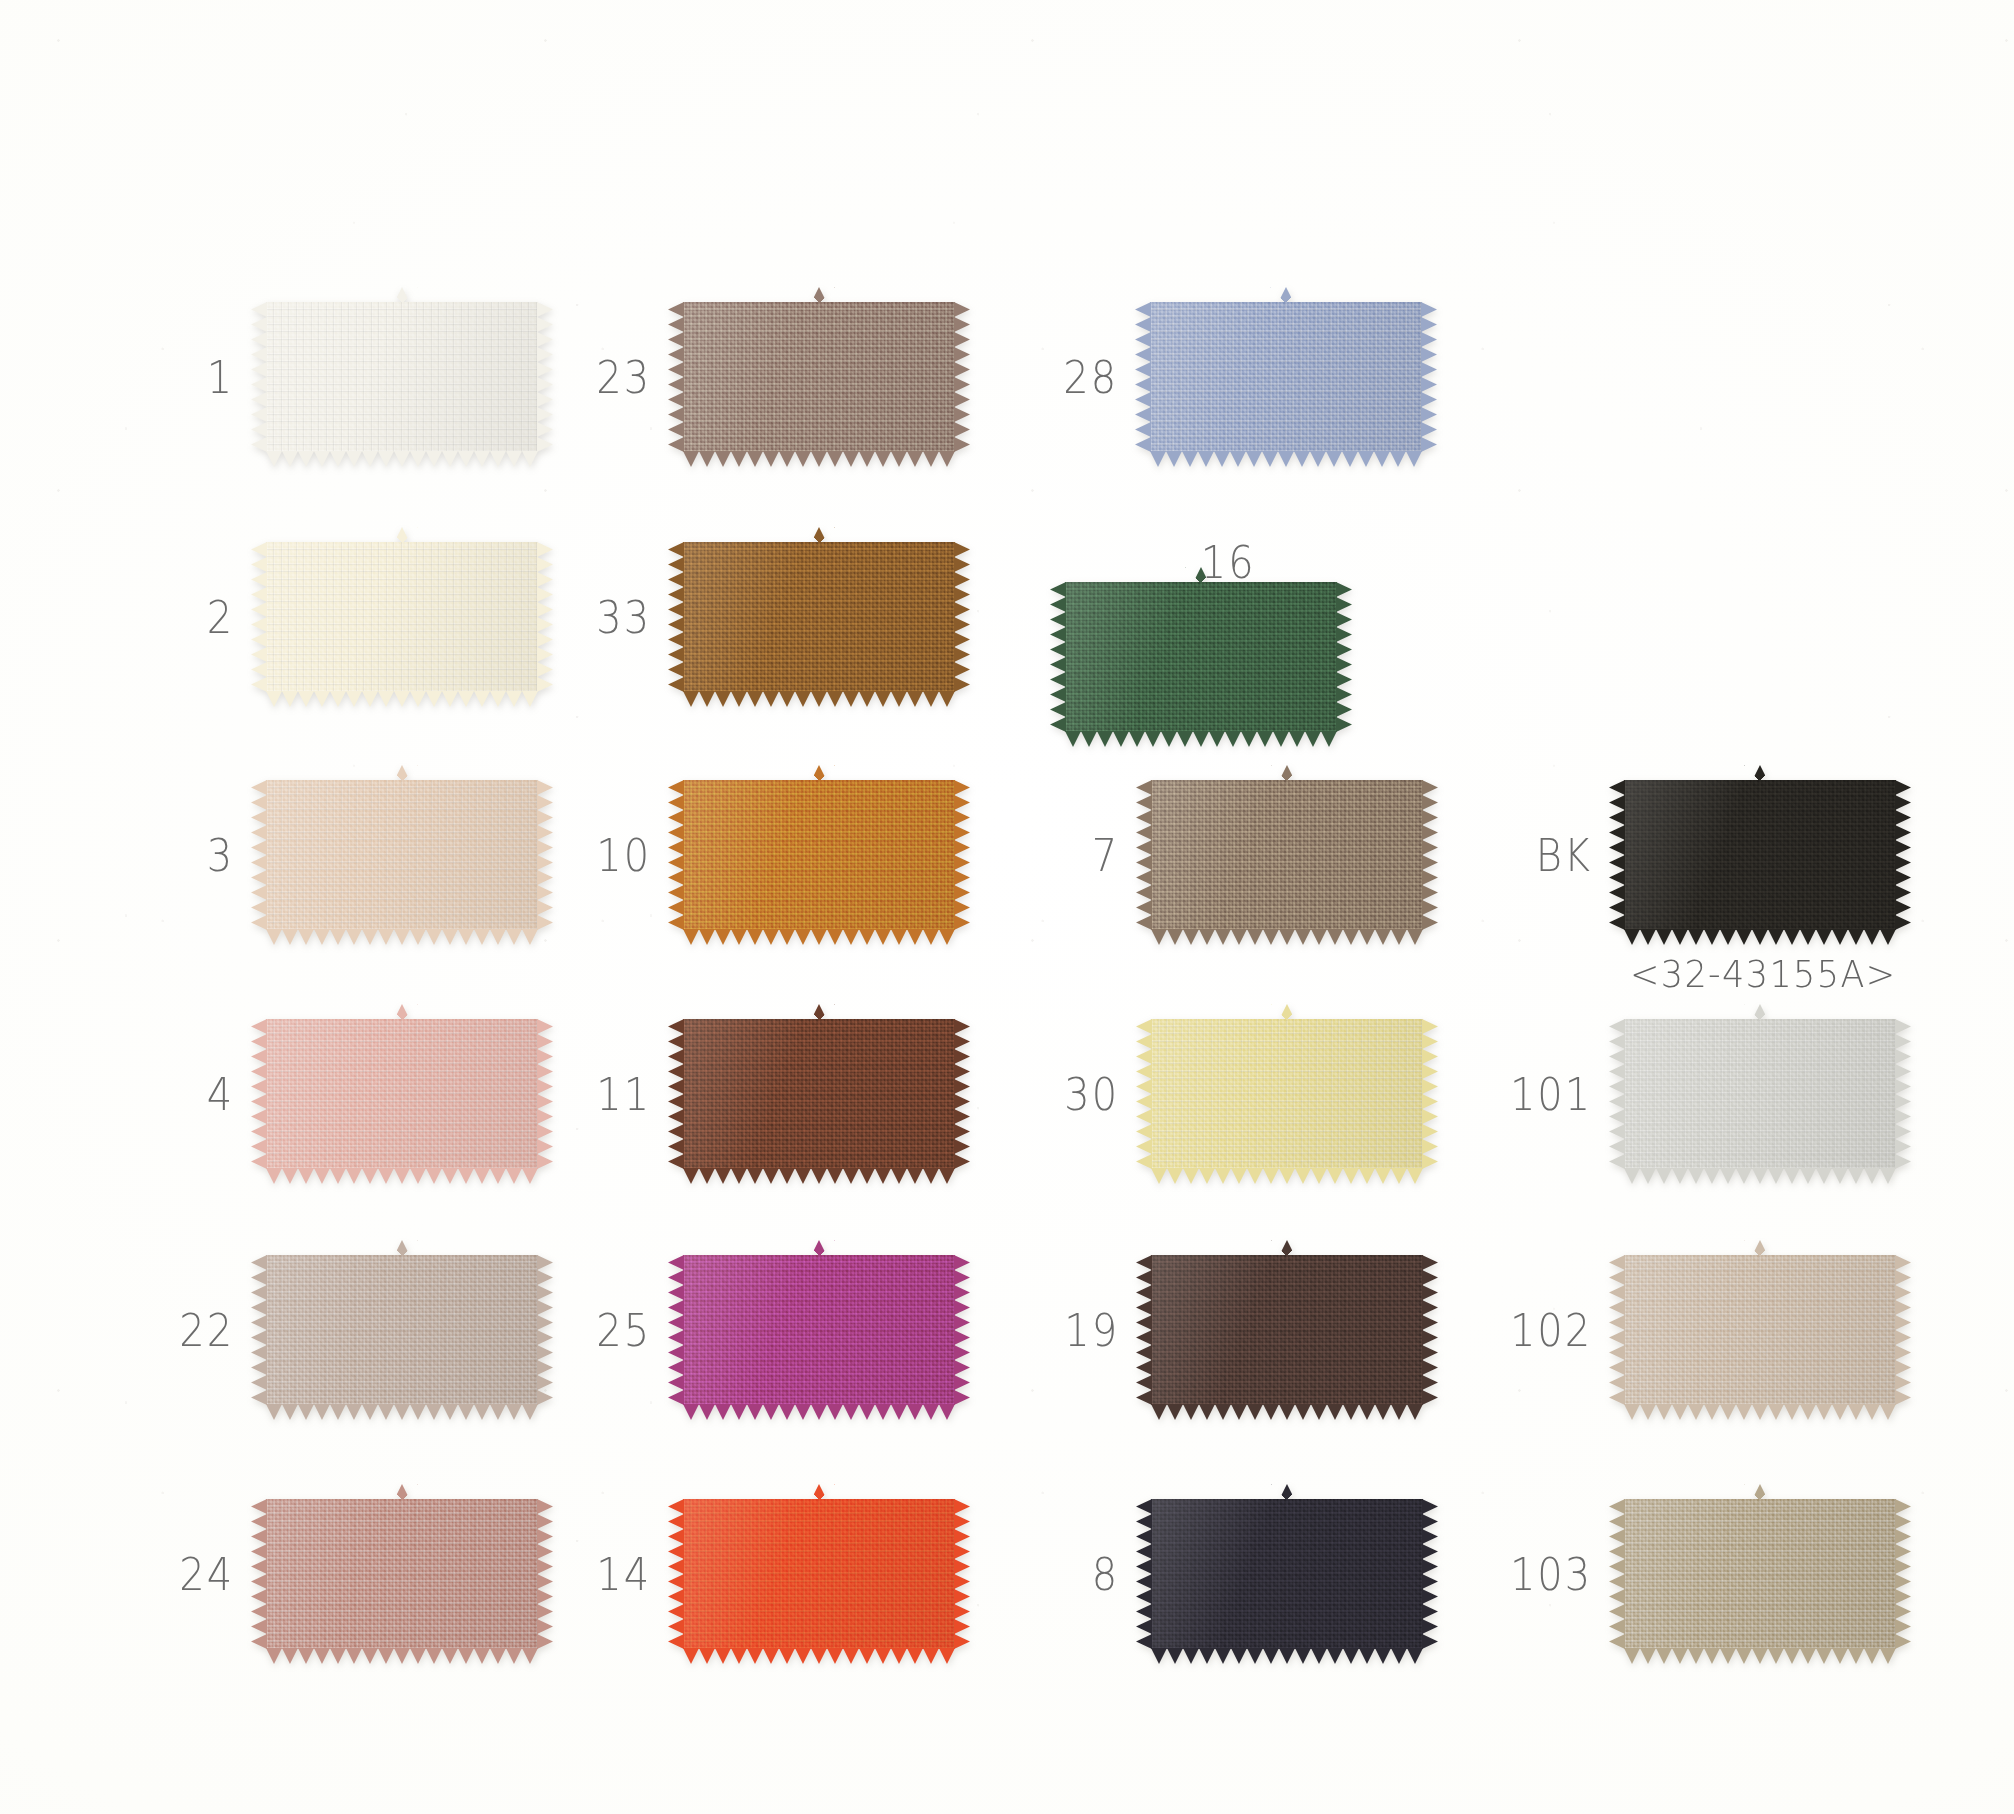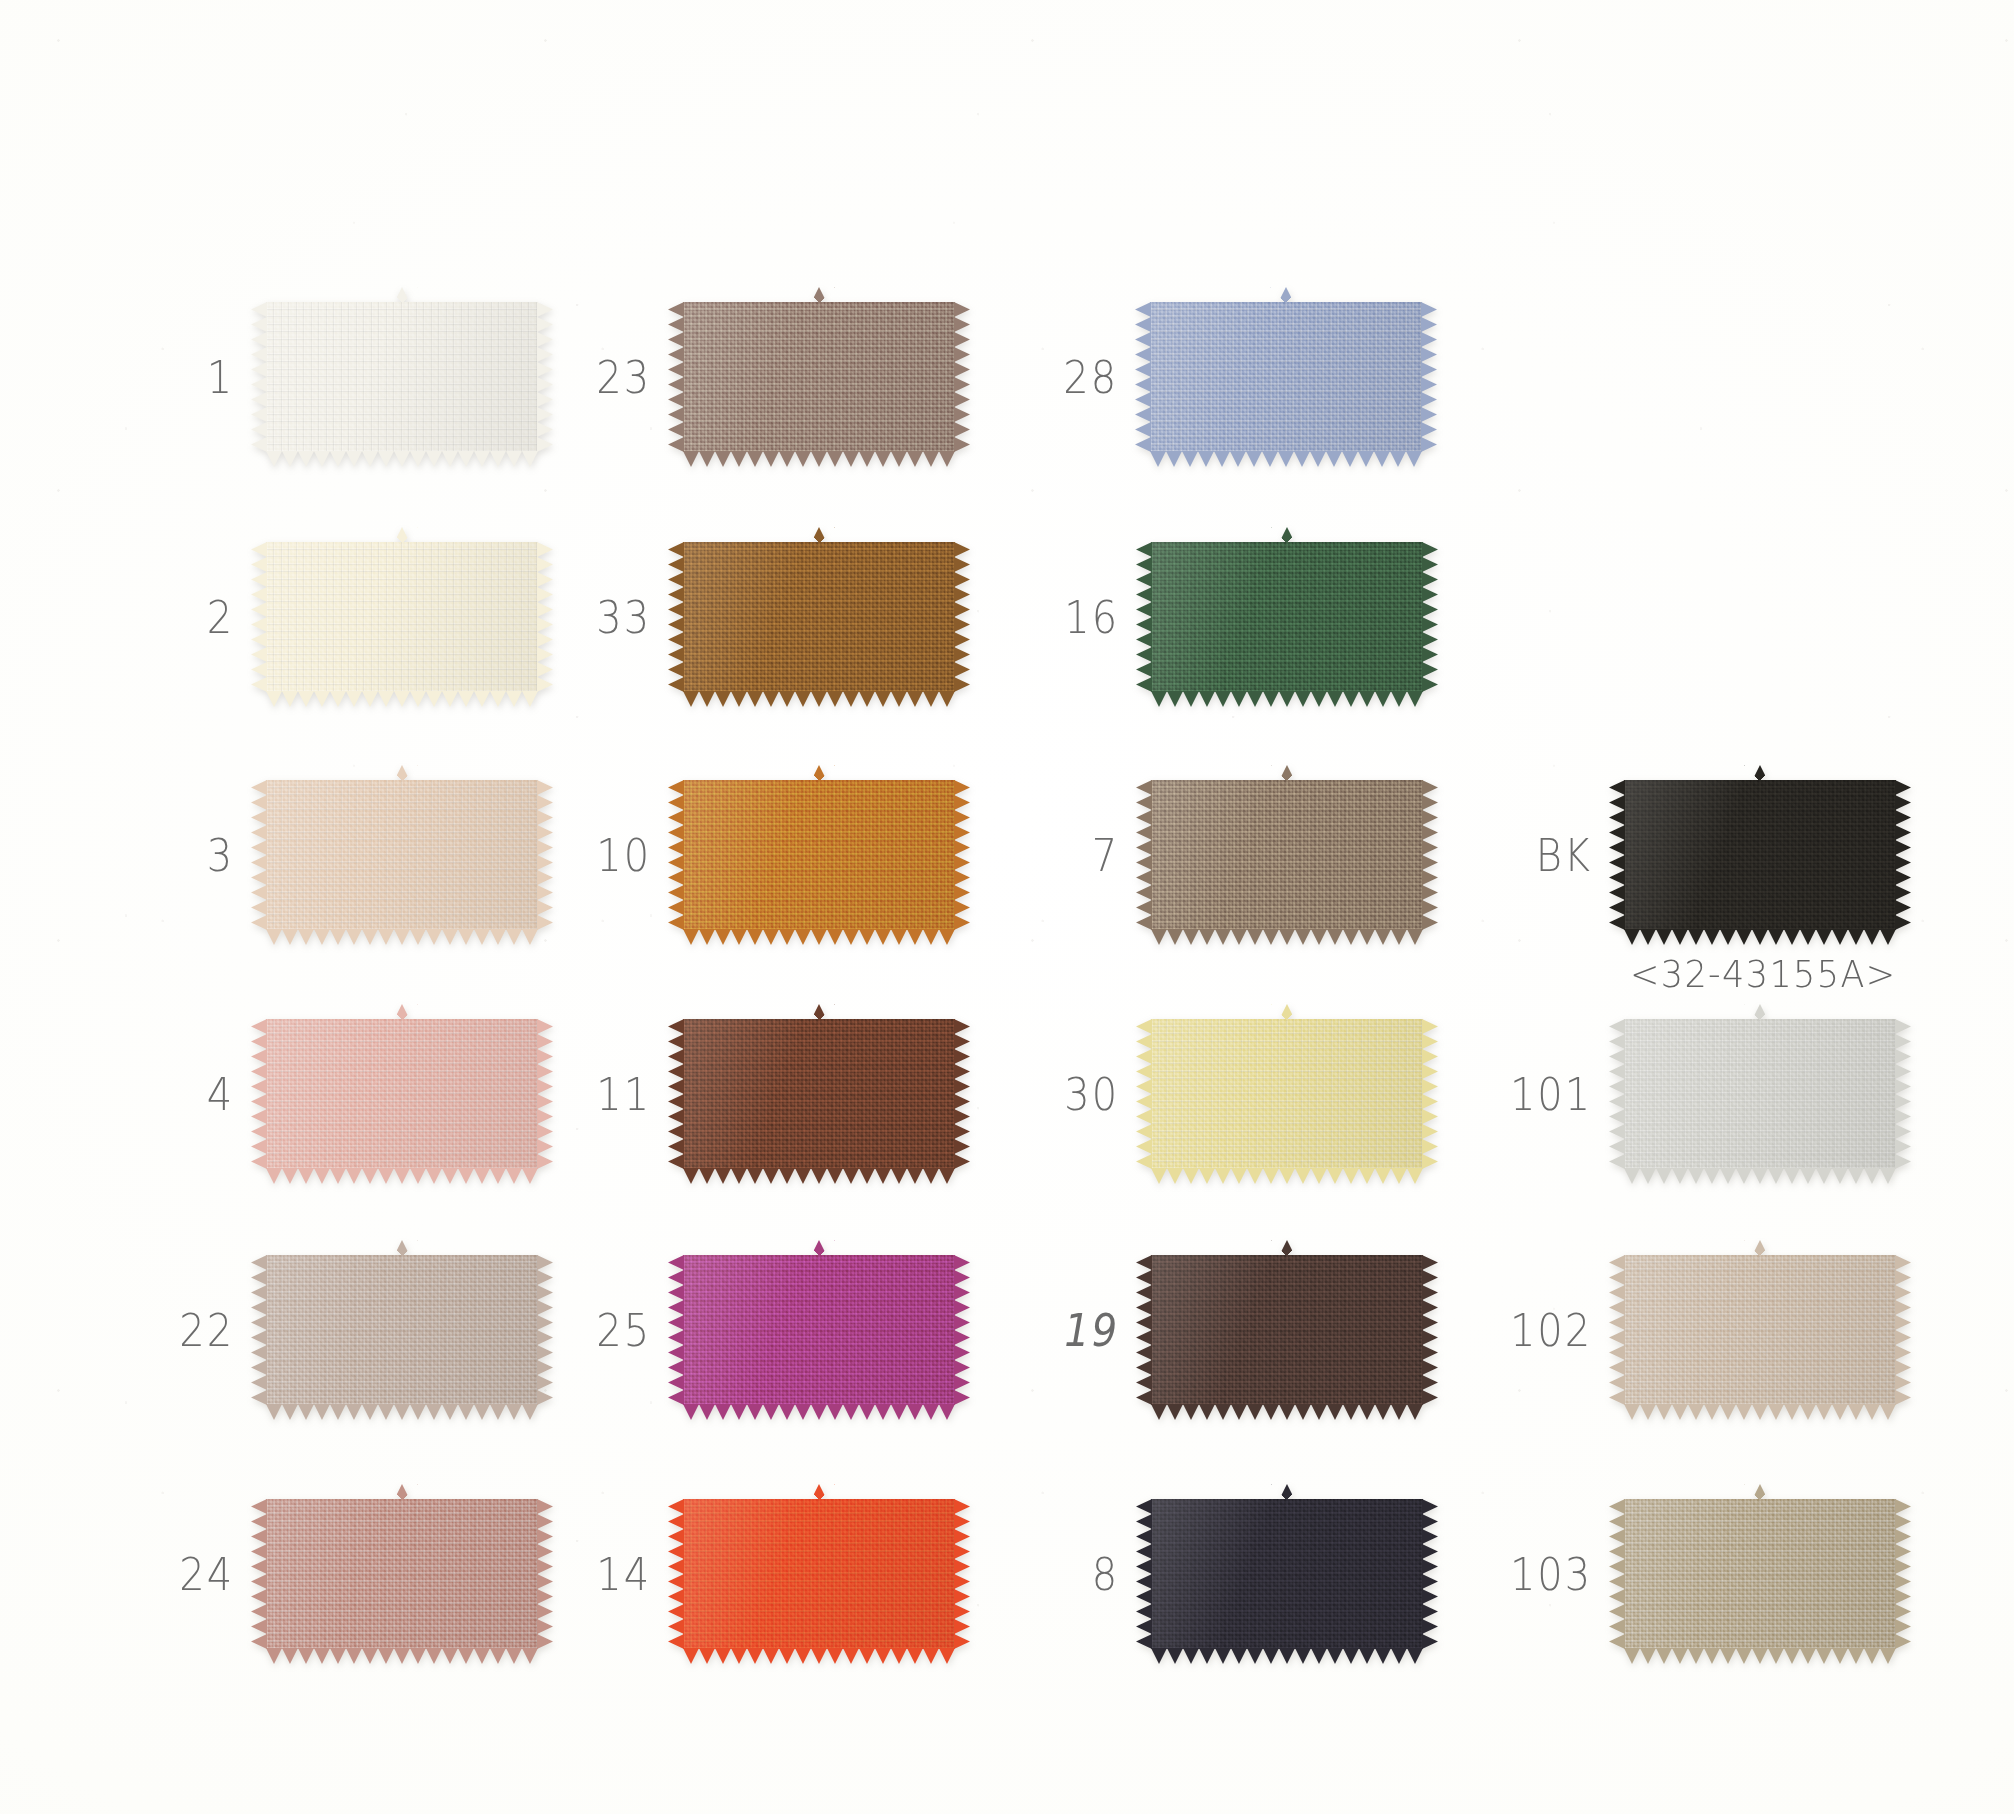--- a/index.html
+++ b/index.html
@@ -322,21 +322,21 @@
           <div class="weave"></div>
           <div class="weave2"></div>
           <div class="sheen"></div>
         </div>
         <div class="zz zz-top" style="background: rgb(154, 168, 200); mask-image: repeating-conic-gradient(from -45deg at 50% 100%, rgb(0, 0, 0) 0deg, rgb(0, 0, 0) 25%, transparent 0deg, transparent 50%); clip-path: polygon(0% 100%, 2.94118% 0%, 5.88235% 100%, 8.82353% 0%, 11.7647% 100%, 14.7059% 0%, 17.6471% 100%, 20.5882% 0%, 23.5294% 100%, 26.4706% 0%, 29.4118% 100%, 32.3529% 0%, 35.2941% 100%, 38.2353% 0%, 41.1765% 100%, 44.1176% 0%, 47.0588% 100%, 50% 0%, 52.9412% 100%, 55.8824% 0%, 58.8235% 100%, 61.7647% 0%, 64.7059% 100%, 67.6471% 0%, 70.5882% 100%, 73.5294% 0%, 76.4706% 100%, 79.4118% 0%, 82.3529% 100%, 85.2941% 0%, 88.2353% 100%, 91.1765% 0%, 94.1176% 100%, 97.0588% 0%, 100% 100%, 100% 100%);"></div>
         <div class="zz zz-bottom" style="background: rgb(154, 168, 200); clip-path: polygon(0% 0%, 2.94118% 100%, 5.88235% 0%, 8.82353% 100%, 11.7647% 0%, 14.7059% 100%, 17.6471% 0%, 20.5882% 100%, 23.5294% 0%, 26.4706% 100%, 29.4118% 0%, 32.3529% 100%, 35.2941% 0%, 38.2353% 100%, 41.1765% 0%, 44.1176% 100%, 47.0588% 0%, 50% 100%, 52.9412% 0%, 55.8824% 100%, 58.8235% 0%, 61.7647% 100%, 64.7059% 0%, 67.6471% 100%, 70.5882% 0%, 73.5294% 100%, 76.4706% 0%, 79.4118% 100%, 82.3529% 0%, 85.2941% 100%, 88.2353% 0%, 91.1765% 100%, 94.1176% 0%, 97.0588% 100%, 100% 0%, 100% 0%);"></div>
         <div class="zz zz-left" style="background: rgb(154, 168, 200); clip-path: polygon(100% 0%, 0% 5%, 100% 10%, 0% 15%, 100% 20%, 0% 25%, 100% 30%, 0% 35%, 100% 40%, 0% 45%, 100% 50%, 0% 55%, 100% 60%, 0% 65%, 100% 70%, 0% 75%, 100% 80%, 0% 85%, 100% 90%, 0% 95%, 100% 100%, 100% 100%);"></div>
         <div class="zz zz-right" style="background: rgb(154, 168, 200); clip-path: polygon(0% 0%, 100% 5%, 0% 10%, 100% 15%, 0% 20%, 100% 25%, 0% 30%, 100% 35%, 0% 40%, 100% 45%, 0% 50%, 100% 55%, 0% 60%, 100% 65%, 0% 70%, 100% 75%, 0% 80%, 100% 85%, 0% 90%, 100% 95%, 0% 100%, 0% 100%);"></div>
       </div>
     </div>
-    <div class="cell" style="left: 979px; top: 542px; width: 444px; height: 150px;">
+    <div class="cell" style="left: 979px; top: 542px; width: 444px; height: 150px; flex-direction: column;">
       <div class="swatch-label">16</div>
       <div class="swatch-wrap" style="width: 272px; height: 150px;">
         <div class="swatch" style="width: 272px; height: 150px; background: rgb(59, 92, 65); mask-image: none;">
           <div class="weave"></div>
           <div class="weave2"></div>
           <div class="sheen"></div>
         </div>
         <div class="zz zz-top" style="background: rgb(59, 92, 65); mask-image: repeating-conic-gradient(from -45deg at 50% 100%, rgb(0, 0, 0) 0deg, rgb(0, 0, 0) 25%, transparent 0deg, transparent 50%); clip-path: polygon(0% 100%, 2.94118% 0%, 5.88235% 100%, 8.82353% 0%, 11.7647% 100%, 14.7059% 0%, 17.6471% 100%, 20.5882% 0%, 23.5294% 100%, 26.4706% 0%, 29.4118% 100%, 32.3529% 0%, 35.2941% 100%, 38.2353% 0%, 41.1765% 100%, 44.1176% 0%, 47.0588% 100%, 50% 0%, 52.9412% 100%, 55.8824% 0%, 58.8235% 100%, 61.7647% 0%, 64.7059% 100%, 67.6471% 0%, 70.5882% 100%, 73.5294% 0%, 76.4706% 100%, 79.4118% 0%, 82.3529% 100%, 85.2941% 0%, 88.2353% 100%, 91.1765% 0%, 94.1176% 100%, 97.0588% 0%, 100% 100%, 100% 100%);"></div>
         <div class="zz zz-bottom" style="background: rgb(59, 92, 65); clip-path: polygon(0% 0%, 2.94118% 100%, 5.88235% 0%, 8.82353% 100%, 11.7647% 0%, 14.7059% 100%, 17.6471% 0%, 20.5882% 100%, 23.5294% 0%, 26.4706% 100%, 29.4118% 0%, 32.3529% 100%, 35.2941% 0%, 38.2353% 100%, 41.1765% 0%, 44.1176% 100%, 47.0588% 0%, 50% 100%, 52.9412% 0%, 55.8824% 100%, 58.8235% 0%, 61.7647% 100%, 64.7059% 0%, 67.6471% 100%, 70.5882% 0%, 73.5294% 100%, 76.4706% 0%, 79.4118% 100%, 82.3529% 0%, 85.2941% 100%, 88.2353% 0%, 91.1765% 100%, 94.1176% 0%, 97.0588% 100%, 100% 0%, 100% 0%);"></div>
         <div class="zz zz-left" style="background: rgb(59, 92, 65); clip-path: polygon(100% 0%, 0% 5%, 100% 10%, 0% 15%, 100% 20%, 0% 25%, 100% 30%, 0% 35%, 100% 40%, 0% 45%, 100% 50%, 0% 55%, 100% 60%, 0% 65%, 100% 70%, 0% 75%, 100% 80%, 0% 85%, 100% 90%, 0% 95%, 100% 100%, 100% 100%);"></div>
@@ -364,21 +364,21 @@
           <div class="weave"></div>
           <div class="weave2"></div>
           <div class="sheen"></div>
         </div>
         <div class="zz zz-top" style="background: rgb(232, 221, 155); mask-image: repeating-conic-gradient(from -45deg at 50% 100%, rgb(0, 0, 0) 0deg, rgb(0, 0, 0) 25%, transparent 0deg, transparent 50%); clip-path: polygon(0% 100%, 2.94118% 0%, 5.88235% 100%, 8.82353% 0%, 11.7647% 100%, 14.7059% 0%, 17.6471% 100%, 20.5882% 0%, 23.5294% 100%, 26.4706% 0%, 29.4118% 100%, 32.3529% 0%, 35.2941% 100%, 38.2353% 0%, 41.1765% 100%, 44.1176% 0%, 47.0588% 100%, 50% 0%, 52.9412% 100%, 55.8824% 0%, 58.8235% 100%, 61.7647% 0%, 64.7059% 100%, 67.6471% 0%, 70.5882% 100%, 73.5294% 0%, 76.4706% 100%, 79.4118% 0%, 82.3529% 100%, 85.2941% 0%, 88.2353% 100%, 91.1765% 0%, 94.1176% 100%, 97.0588% 0%, 100% 100%, 100% 100%);"></div>
         <div class="zz zz-bottom" style="background: rgb(232, 221, 155); clip-path: polygon(0% 0%, 2.94118% 100%, 5.88235% 0%, 8.82353% 100%, 11.7647% 0%, 14.7059% 100%, 17.6471% 0%, 20.5882% 100%, 23.5294% 0%, 26.4706% 100%, 29.4118% 0%, 32.3529% 100%, 35.2941% 0%, 38.2353% 100%, 41.1765% 0%, 44.1176% 100%, 47.0588% 0%, 50% 100%, 52.9412% 0%, 55.8824% 100%, 58.8235% 0%, 61.7647% 100%, 64.7059% 0%, 67.6471% 100%, 70.5882% 0%, 73.5294% 100%, 76.4706% 0%, 79.4118% 100%, 82.3529% 0%, 85.2941% 100%, 88.2353% 0%, 91.1765% 100%, 94.1176% 0%, 97.0588% 100%, 100% 0%, 100% 0%);"></div>
         <div class="zz zz-left" style="background: rgb(232, 221, 155); clip-path: polygon(100% 0%, 0% 5%, 100% 10%, 0% 15%, 100% 20%, 0% 25%, 100% 30%, 0% 35%, 100% 40%, 0% 45%, 100% 50%, 0% 55%, 100% 60%, 0% 65%, 100% 70%, 0% 75%, 100% 80%, 0% 85%, 100% 90%, 0% 95%, 100% 100%, 100% 100%);"></div>
         <div class="zz zz-right" style="background: rgb(232, 221, 155); clip-path: polygon(0% 0%, 100% 5%, 0% 10%, 100% 15%, 0% 20%, 100% 25%, 0% 30%, 100% 35%, 0% 40%, 100% 45%, 0% 50%, 100% 55%, 0% 60%, 100% 65%, 0% 70%, 100% 75%, 0% 80%, 100% 85%, 0% 90%, 100% 95%, 0% 100%, 0% 100%);"></div>
       </div>
     </div>
-    <div class="cell" style="left: 979px; top: 1255px; width: 444px; height: 150px; font-style: italic;">
+    <div class="cell" style="left: 979px; top: 1255px; width: 444px; height: 150px;">
       <div class="swatch-label">19</div>
       <div class="swatch-wrap" style="width: 272px; height: 150px;">
         <div class="swatch" style="width: 272px; height: 150px; background: rgb(75, 56, 50); mask-image: none;">
           <div class="weave"></div>
           <div class="weave2"></div>
           <div class="sheen"></div>
         </div>
         <div class="zz zz-top" style="background: rgb(75, 56, 50); mask-image: repeating-conic-gradient(from -45deg at 50% 100%, rgb(0, 0, 0) 0deg, rgb(0, 0, 0) 25%, transparent 0deg, transparent 50%); clip-path: polygon(0% 100%, 2.94118% 0%, 5.88235% 100%, 8.82353% 0%, 11.7647% 100%, 14.7059% 0%, 17.6471% 100%, 20.5882% 0%, 23.5294% 100%, 26.4706% 0%, 29.4118% 100%, 32.3529% 0%, 35.2941% 100%, 38.2353% 0%, 41.1765% 100%, 44.1176% 0%, 47.0588% 100%, 50% 0%, 52.9412% 100%, 55.8824% 0%, 58.8235% 100%, 61.7647% 0%, 64.7059% 100%, 67.6471% 0%, 70.5882% 100%, 73.5294% 0%, 76.4706% 100%, 79.4118% 0%, 82.3529% 100%, 85.2941% 0%, 88.2353% 100%, 91.1765% 0%, 94.1176% 100%, 97.0588% 0%, 100% 100%, 100% 100%);"></div>
         <div class="zz zz-bottom" style="background: rgb(75, 56, 50); clip-path: polygon(0% 0%, 2.94118% 100%, 5.88235% 0%, 8.82353% 100%, 11.7647% 0%, 14.7059% 100%, 17.6471% 0%, 20.5882% 100%, 23.5294% 0%, 26.4706% 100%, 29.4118% 0%, 32.3529% 100%, 35.2941% 0%, 38.2353% 100%, 41.1765% 0%, 44.1176% 100%, 47.0588% 0%, 50% 100%, 52.9412% 0%, 55.8824% 100%, 58.8235% 0%, 61.7647% 100%, 64.7059% 0%, 67.6471% 100%, 70.5882% 0%, 73.5294% 100%, 76.4706% 0%, 79.4118% 100%, 82.3529% 0%, 85.2941% 100%, 88.2353% 0%, 91.1765% 100%, 94.1176% 0%, 97.0588% 100%, 100% 0%, 100% 0%);"></div>
         <div class="zz zz-left" style="background: rgb(75, 56, 50); clip-path: polygon(100% 0%, 0% 5%, 100% 10%, 0% 15%, 100% 20%, 0% 25%, 100% 30%, 0% 35%, 100% 40%, 0% 45%, 100% 50%, 0% 55%, 100% 60%, 0% 65%, 100% 70%, 0% 75%, 100% 80%, 0% 85%, 100% 90%, 0% 95%, 100% 100%, 100% 100%);"></div>

